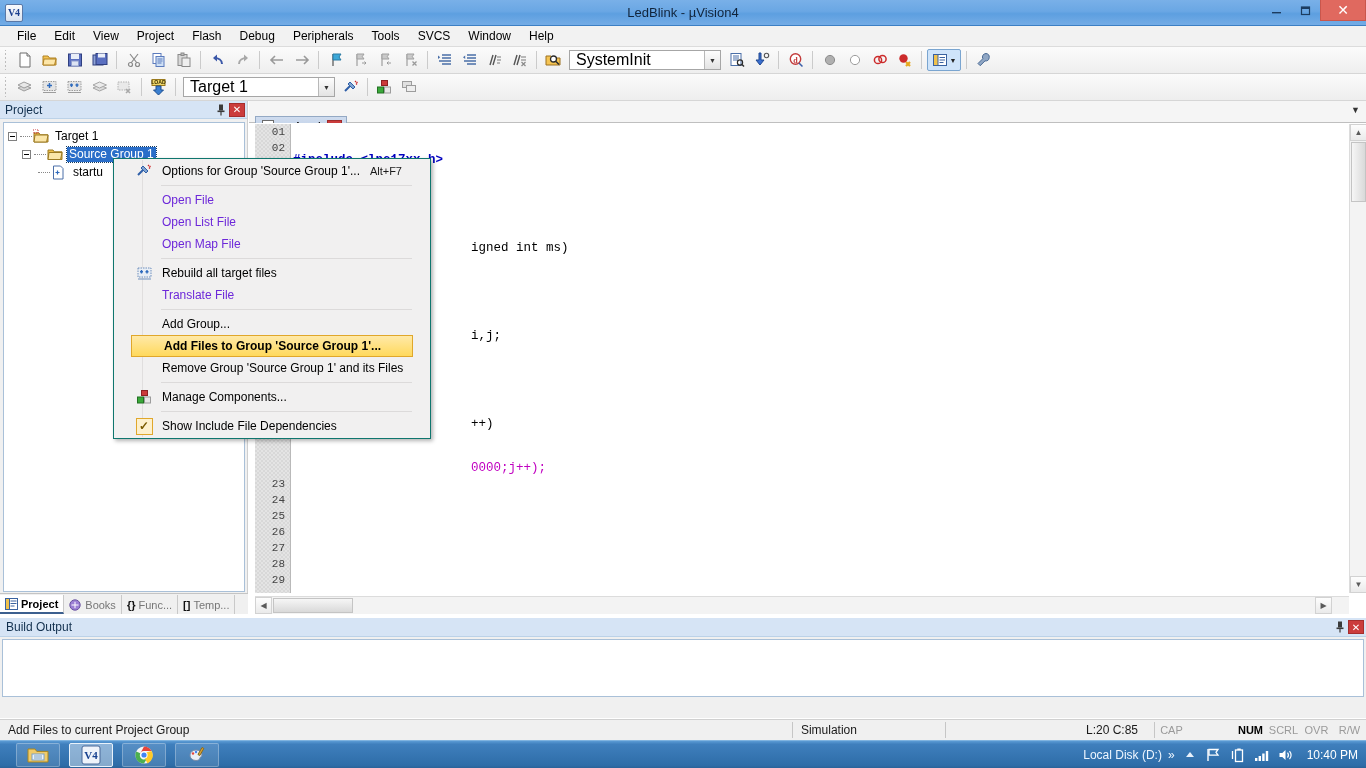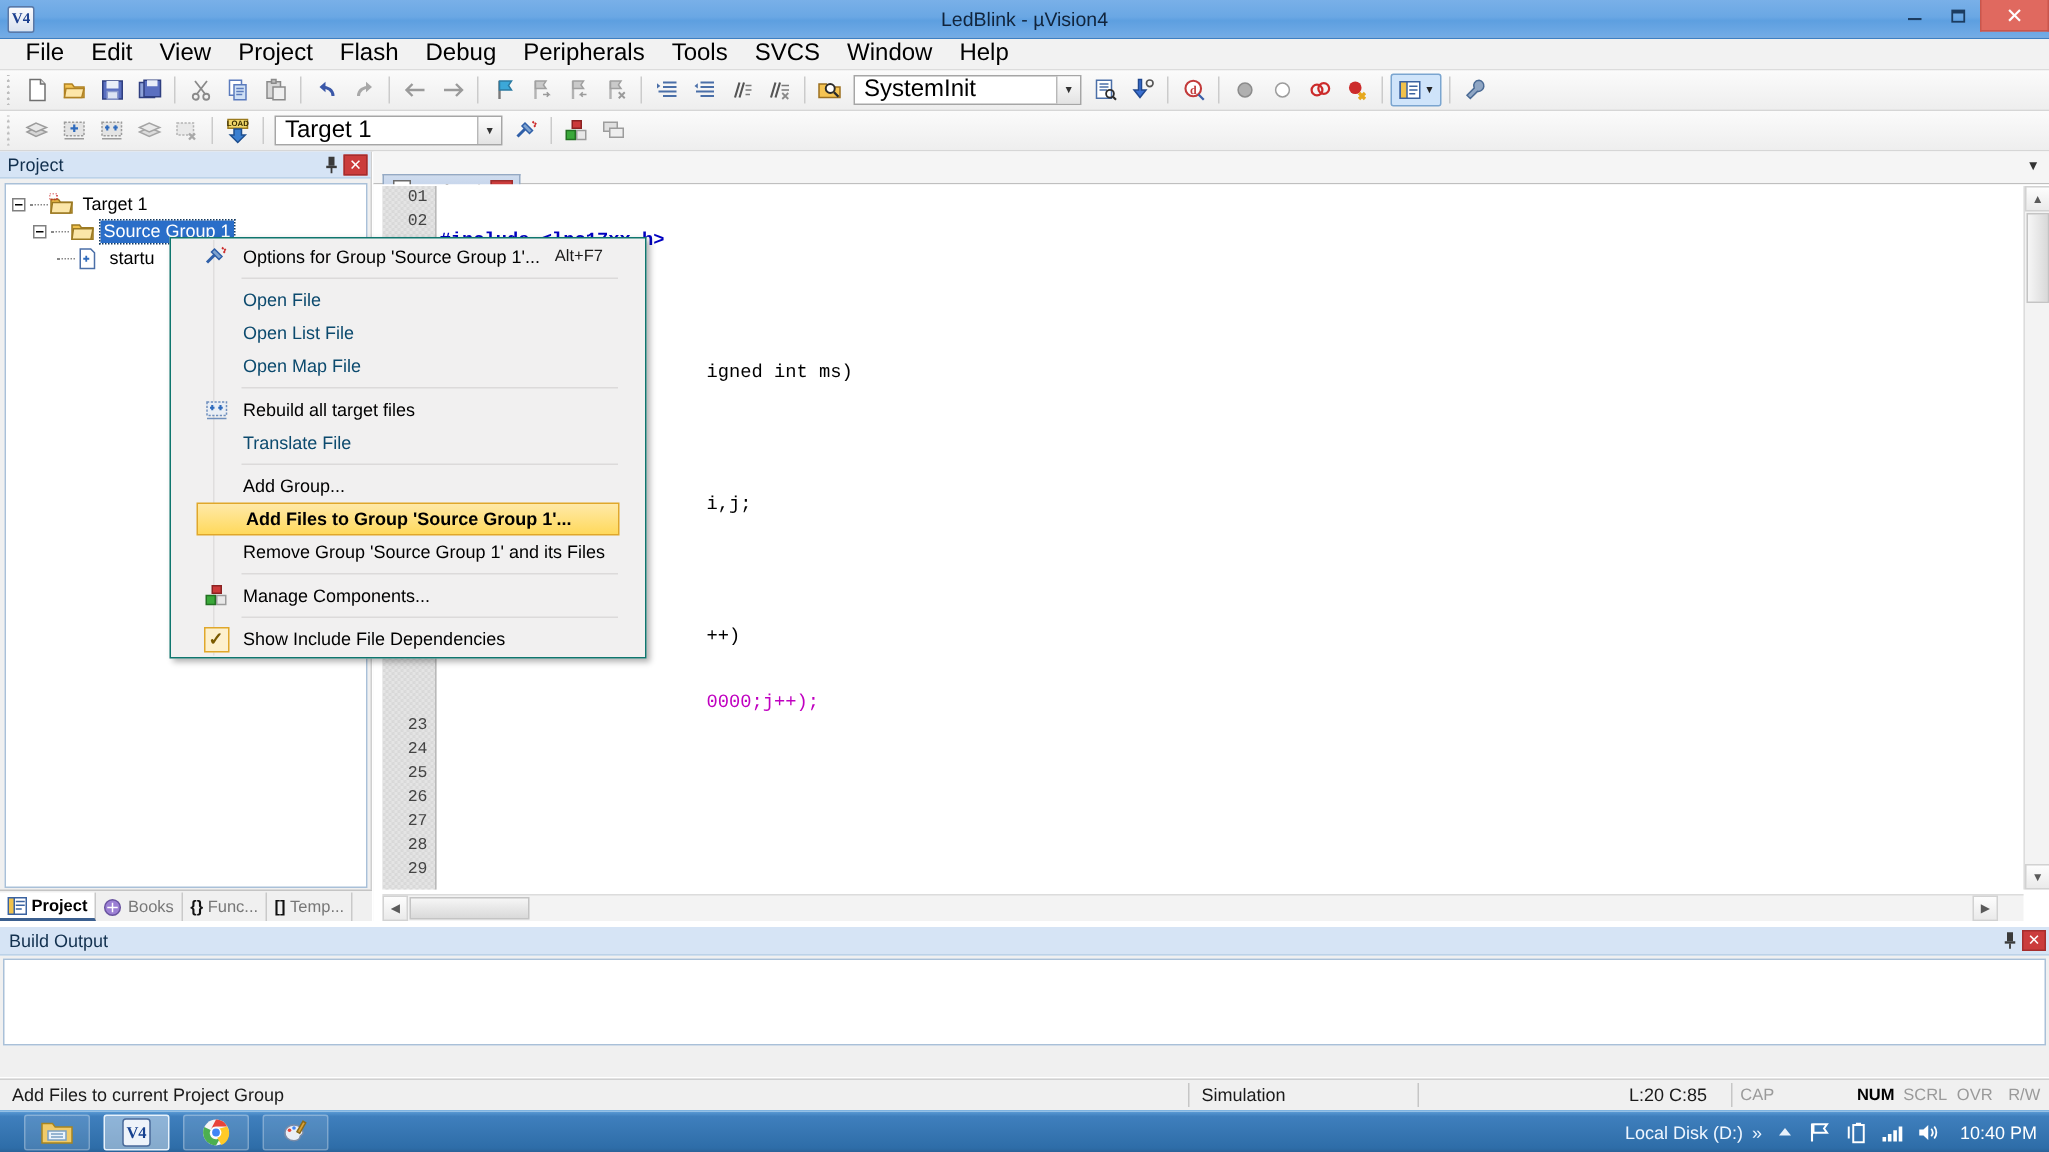--- a/index.html
+++ b/index.html
@@ -43,21 +43,21 @@
     border: 1px solid #c9564c; border-top: none; font-size: 14px;
   }
 
   
   .menubar {
     position: absolute; left: 0; top: 26px; width: 1366px; height: 21px;
     background: #f2f2f2; border-bottom: 1px solid #dcdcdc;
     display: flex; align-items: center; padding-left: 8px;
   }
   .menu-item {
-    padding: 2px 9px; font-size: 16px; color: #000; cursor: default; line-height: 16px;
+    padding: 2px 9px; font-size: 12px; color: #000; cursor: default; line-height: 16px;
   }
 
   
   .toolbar {
     position: absolute; left: 0; width: 1366px;
     background: linear-gradient(to bottom,#fbfbfb,#eeeeee);
     border-bottom: 1px solid #d6d6d6;
     display: flex; align-items: center;
   }
   .toolbar1 { top: 47px; height: 27px; }
@@ -262,21 +262,21 @@
   }
   .ctxitem {
     position: relative; height: 22px; display: flex; align-items: center;
     padding-left: 32px; font-size: 12px; color: #000; z-index: 2;
   }
   .ctxitem .icon-slot {
     position: absolute; left: 4px; top: 2px; width: 20px; height: 18px;
     display: flex; align-items: center; justify-content: center;
   }
   .ctxitem .accel { margin-left: auto; padding-right: 12px; color: #1a1a1a; font-size: 11px; }
-  .ctxitem.disabled { color: #0c4a6e; }
+  .ctxitem.disabled { color: #6d28d9; }
   .ctxitem.highlight {
     background: linear-gradient(to bottom,#ffe9a8,#ffd95c);
     border: 1px solid #e0a72b; font-weight: bold; height: 22px;
     margin: 0 1px;
   }
   .ctxsep { height: 1px; background: #dcdada; margin: 3px 2px 3px 31px; }
   .chk-box {
     width: 17px; height: 17px; background: #fdf0cd; border: 1px solid #e0a72b;
     display: flex; align-items: center; justify-content: center;
     color: #7a5a00; font-size: 12px; font-weight: bold;

